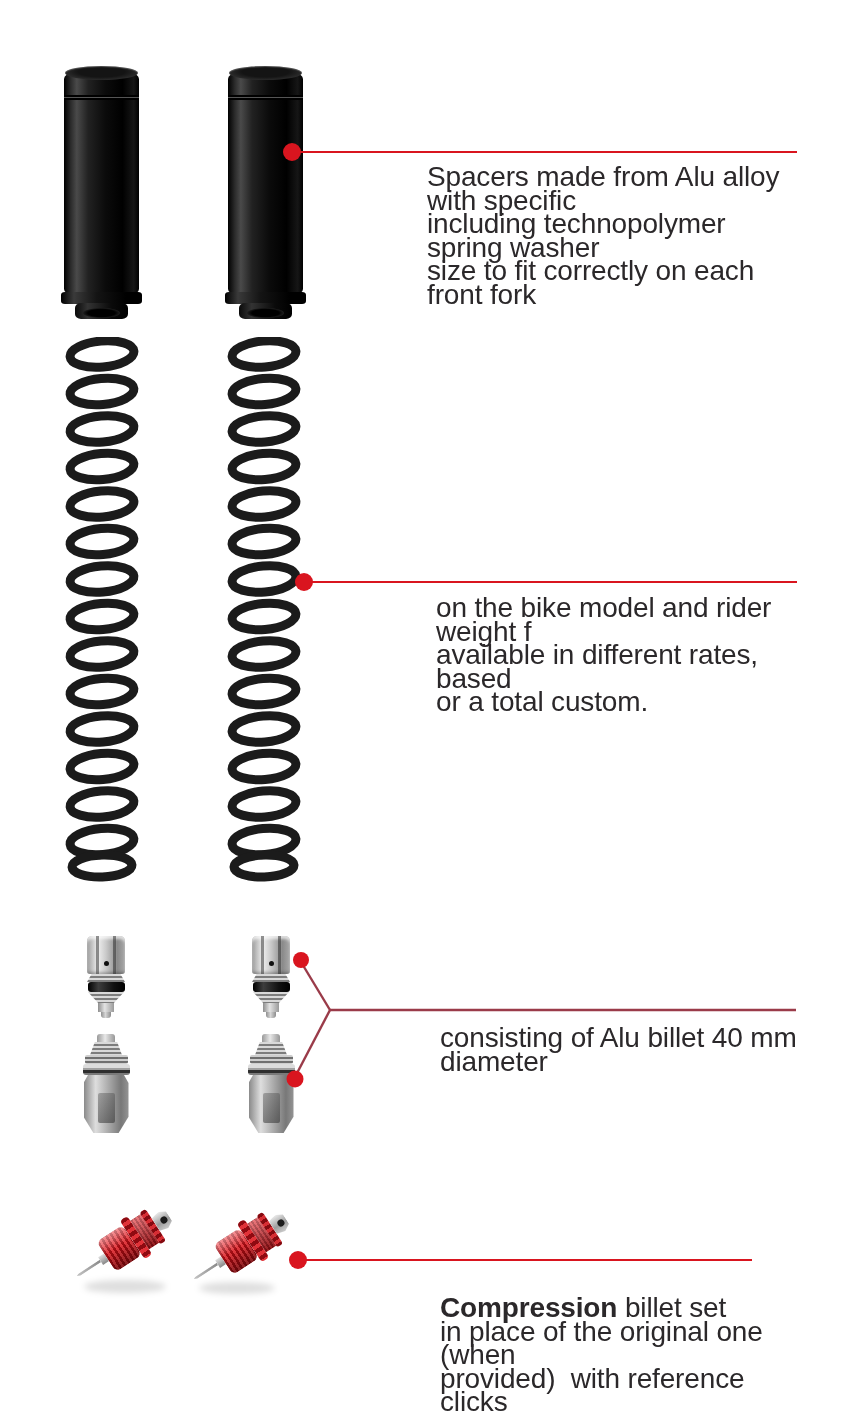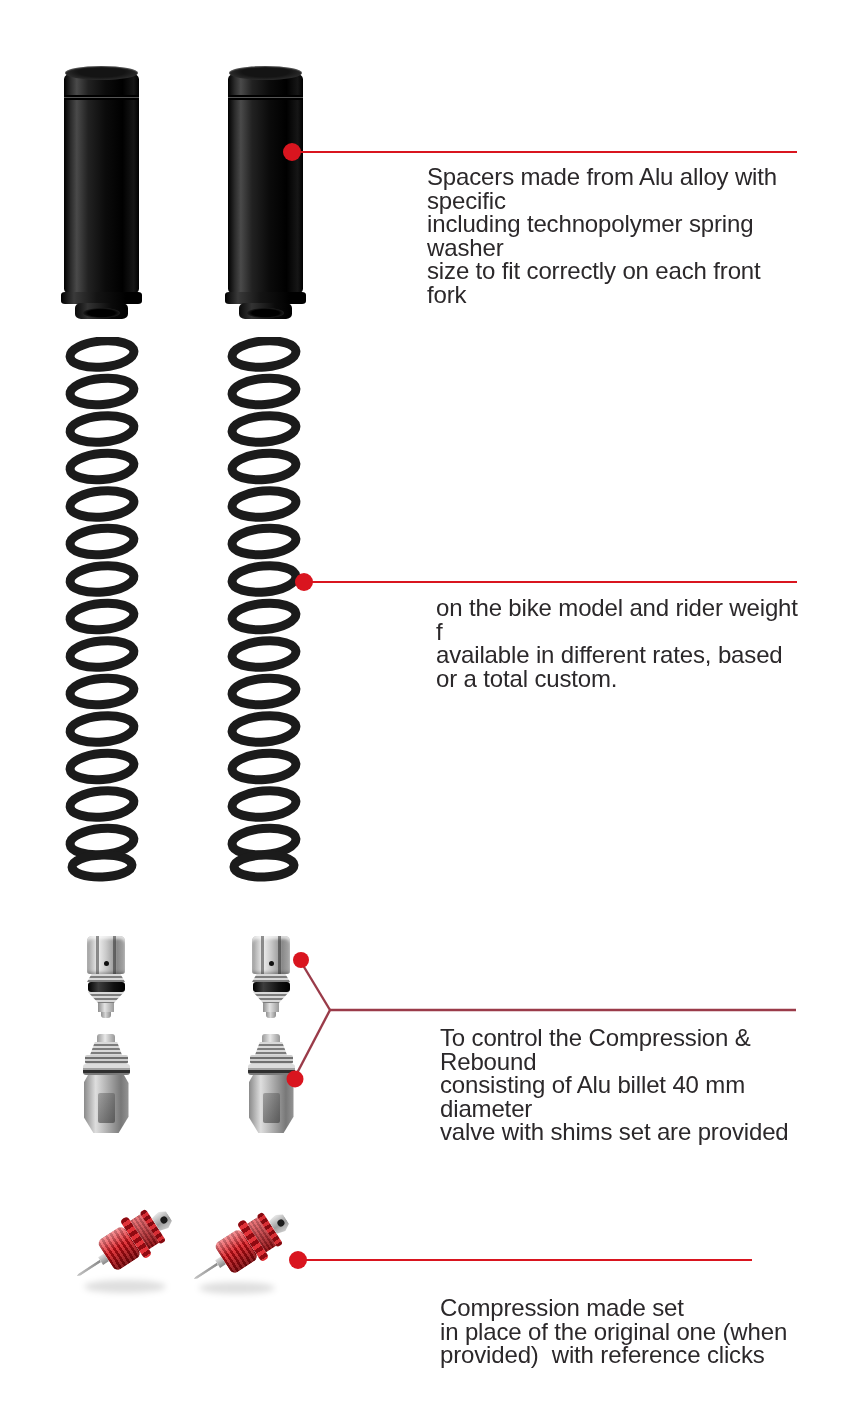--- a/index.html
+++ b/index.html
@@ -71,23 +71,23 @@
   .rv-tip{width:17px;height:19px;position:relative;
           background:linear-gradient(180deg,#e9e9e9,#9c9c9c 55%,#d0d0d0);
           clip-path:polygon(0 12%,55% 0,100% 22%,100% 78%,55% 100%,0 88%)}
   .rv-tip::after{content:"";position:absolute;right:3px;top:6px;width:7px;height:7px;border-radius:50%;background:#1c1c1c}
   .rv-shadow{position:absolute;border-radius:50%;background:rgba(0,0,0,.13);filter:blur(3px)}
 
   
   .overlay{position:absolute;left:0;top:0;pointer-events:none}
 
   
-  .annotation{position:absolute;color:#2b282a;font-size:24px;line-height:23.5px;letter-spacing:-0.15px}
+  .annotation{position:absolute;color:#2b282a;font-size:28px;line-height:23.5px;letter-spacing:-0.15px}
   .ann-line{white-space:pre-wrap}
-  .b{font-weight:400}
+  .b{font-weight:700}
 </style>
 </head>
 <body>
 
 <div class="canvas">
 
   <svg width="0" height="0" style="position:absolute" aria-hidden="true">
     <defs>
       <g id="coil" stroke="#1b1b1b" stroke-width="9" fill="none">
         <ellipse cx="39" cy="17" rx="32" ry="13" transform="rotate(-5 39 17)"></ellipse>
@@ -221,24 +221,22 @@
     <div class="ann-line">size to fit correctly on each front fork</div>
   </div>
 
   <div class="annotation" style="left:436px;top:596px;width:370px">
     <div class="ann-line">on the bike model and rider weight f</div>
     <div class="ann-line">available in different rates, based</div>
     <div class="ann-line">or a total custom.</div>
   </div>
 
   <div class="annotation" style="left:440px;top:1026px;width:370px">
-    <div class="ann-line">To control the Compression &amp; Rebound</div>
     <div class="ann-line">consisting of Alu billet 40 mm diameter</div>
-    <div class="ann-line">valve with shims set are provided</div>
   </div>
 
   <div class="annotation" style="left:440px;top:1296px;width:370px">
-    <div class="ann-line"><span class="b">Compression</span><span> made set</span></div>
+    <div class="ann-line"><span class="b">Compression</span><span> billet set</span></div>
     <div class="ann-line">in place of the original one (when</div>
     <div class="ann-line">provided)  with reference clicks</div>
   </div>
 
 </div>
 
 </body></html>

